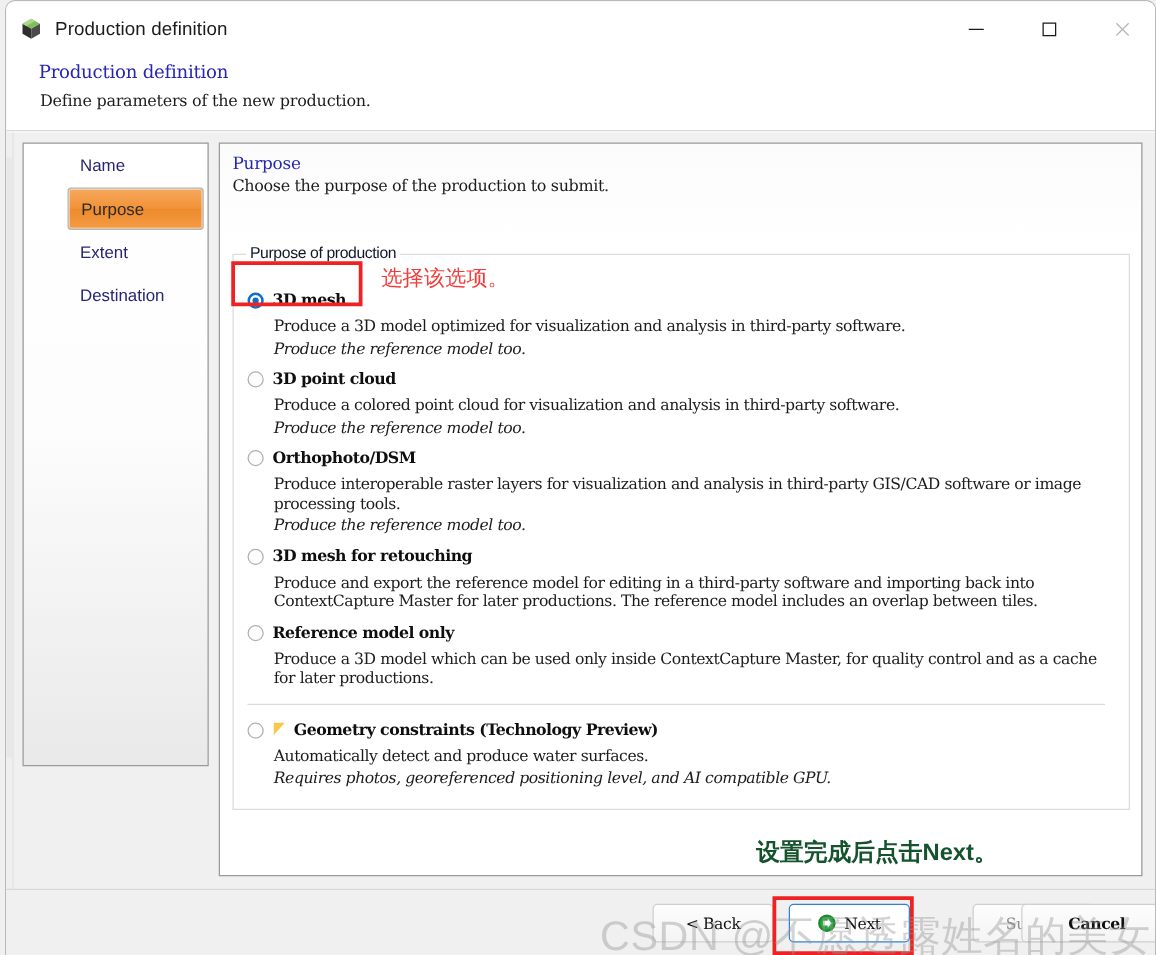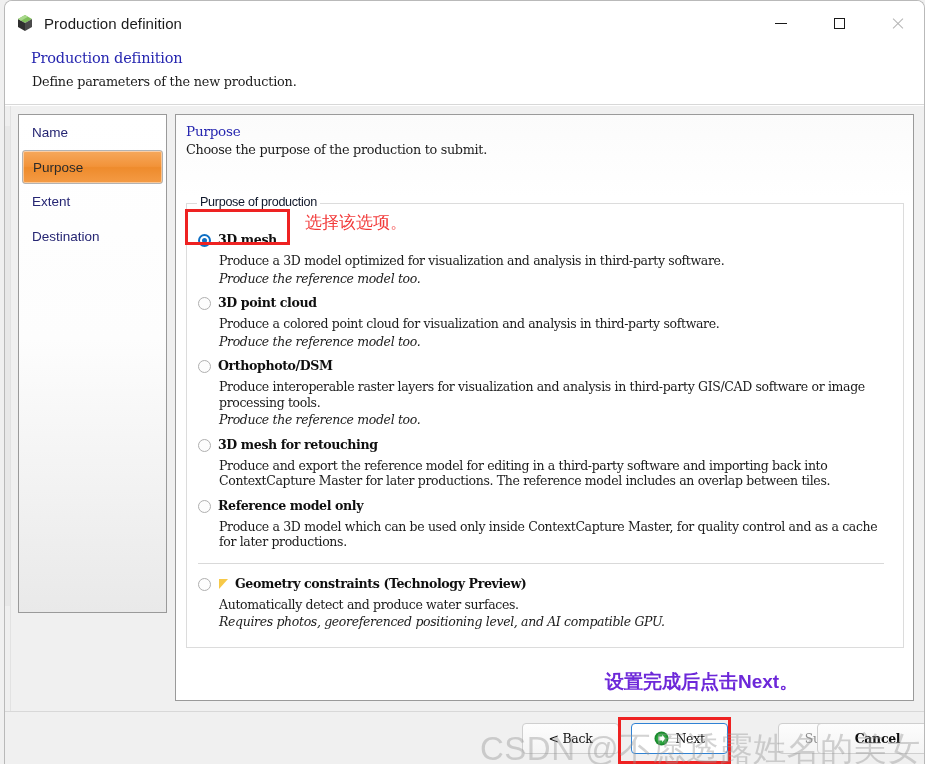--- a/index.html
+++ b/index.html
@@ -130,20 +130,21 @@
     background: #e8e8e8;
   }
 
   
   .sidebar {
     position: absolute;
     left: 13px; top: 8px;
     width: 149px; height: 499px;
     background: linear-gradient(to bottom, #ffffff 0%, #fdfdfd 45%, #e9e9e9 100%);
     border: 1px solid #9a9a9a;
+    padding-left: 32px;
   }
   .side-item {
     height: 35px;
     display: flex;
     align-items: center;
     padding-left: 13px;
     font-size: 13.5px;
     color: #262673;
     cursor: default;
     white-space: nowrap;
@@ -320,21 +321,21 @@
   .anno-box-mesh { left: 185px; top: 209px; width: 105px; height: 36px; }
   .anno-box-next { left: 618px; top: 717px; width: 113px; height: 47px; }
   .anno-text {
     position: absolute;
     color: #f23b3b;
     font-family: "Liberation Sans", sans-serif;
     white-space: nowrap;
     pointer-events: none;
   }
   .anno-text-1 { left: 305px; top: 211px; font-size: 17px; }
-  .anno-text-2 { left: 605px; top: 669px; font-size: 19px; font-weight: bold; color: #6d28d9; }
+  .anno-text-2 { left: 605px; top: 669px; font-size: 19px; font-weight: bold; color: #14532d; }
 
   
   .watermark {
     position: absolute;
     left: 480px; top: 727px;
     font-size: 33px;
     color: rgba(150,150,150,0.42);
     font-family: "Liberation Sans", sans-serif;
     white-space: nowrap;
     pointer-events: none;

